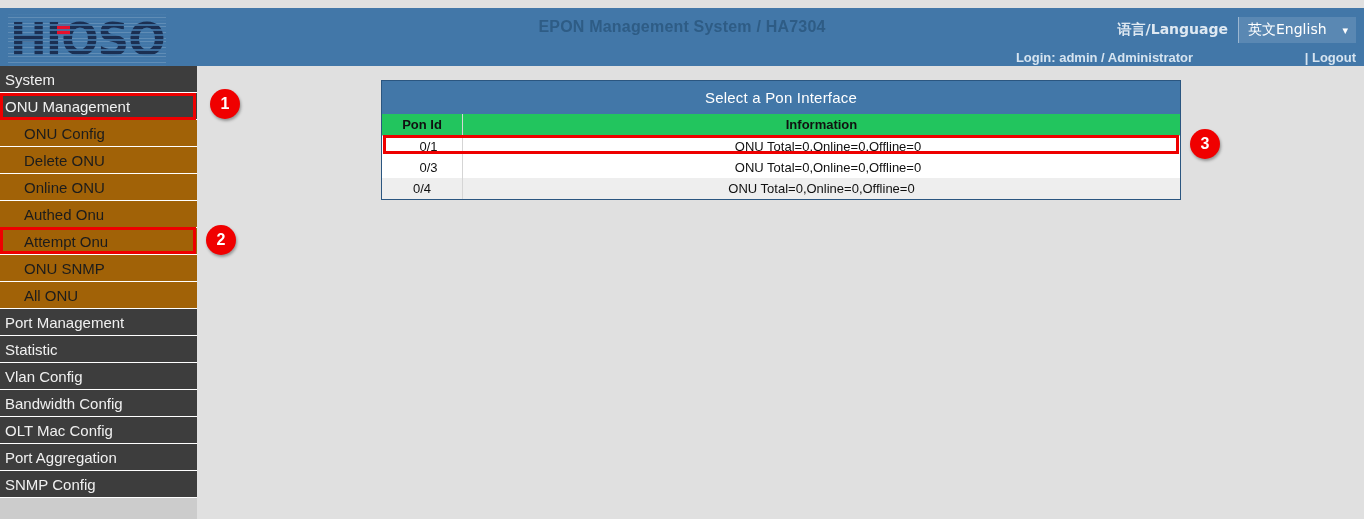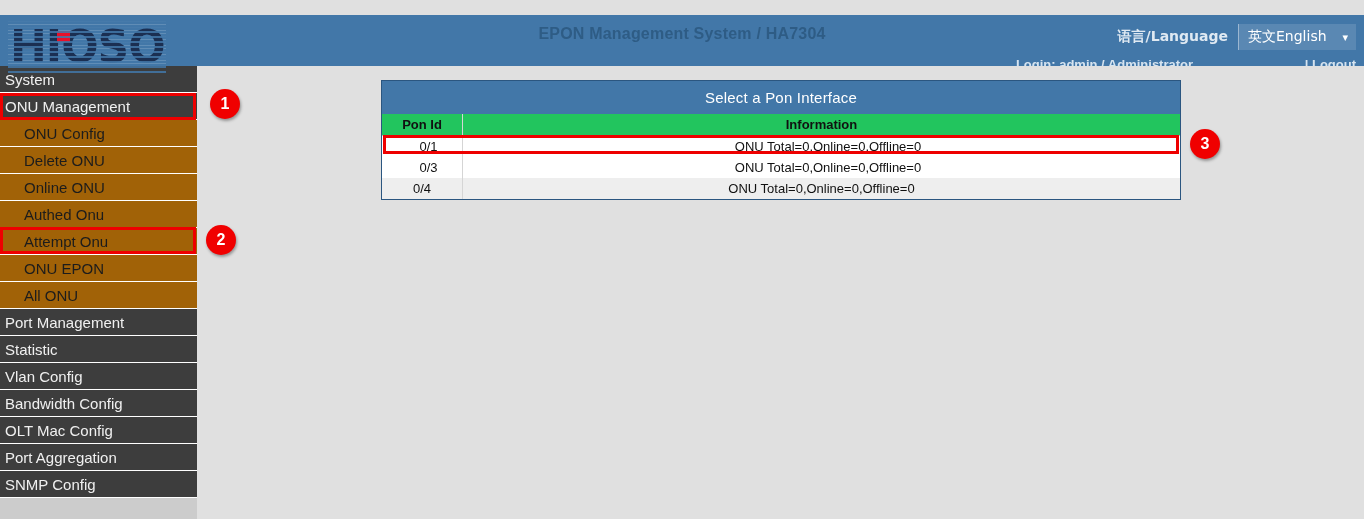--- a/index.html
+++ b/index.html
@@ -11,21 +11,21 @@
     height: 519px;
     overflow: hidden;
     font-family: "Liberation Sans", sans-serif;
     background: #e0e0e0;
     position: relative;
   }
 
   
   #header {
     position: absolute;
-    left: 0; top: 15px;
+    left: 0; top: 8px;
     width: 1364px; height: 66px;
     background: #4277a8;
     overflow: hidden;
   }
   #logo {
     position: absolute;
     left: 8px; top: 6px;
     width: 158px; height: 52px;
     background:
       repeating-linear-gradient(
@@ -305,21 +305,21 @@
 </div>
 
 <div id="sidebar">
   <div class="menu-top">System</div>
   <div class="menu-top active">ONU Management</div>
   <div class="menu-sub">ONU Config</div>
   <div class="menu-sub">Delete ONU</div>
   <div class="menu-sub">Online ONU</div>
   <div class="menu-sub">Authed Onu</div>
   <div class="menu-sub">Attempt Onu</div>
-  <div class="menu-sub">ONU EPON</div>
+  <div class="menu-sub">ONU SNMP</div>
   <div class="menu-sub">All ONU</div>
   <div class="menu-top">Port Management</div>
   <div class="menu-top">Statistic</div>
   <div class="menu-top">Vlan Config</div>
   <div class="menu-top">Bandwidth Config</div>
   <div class="menu-top">OLT Mac Config</div>
   <div class="menu-top">Port Aggregation</div>
   <div class="menu-top">SNMP Config</div>
 </div>
 

